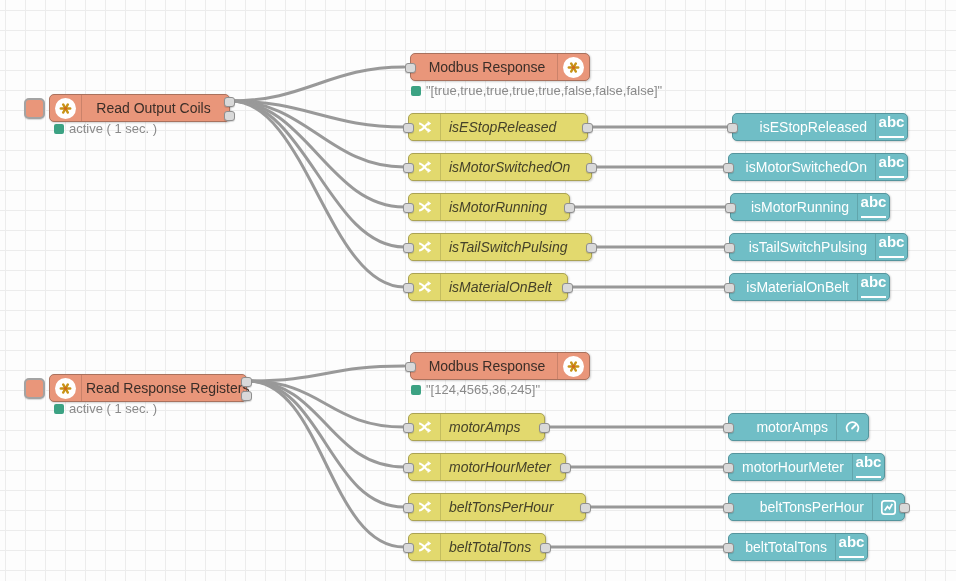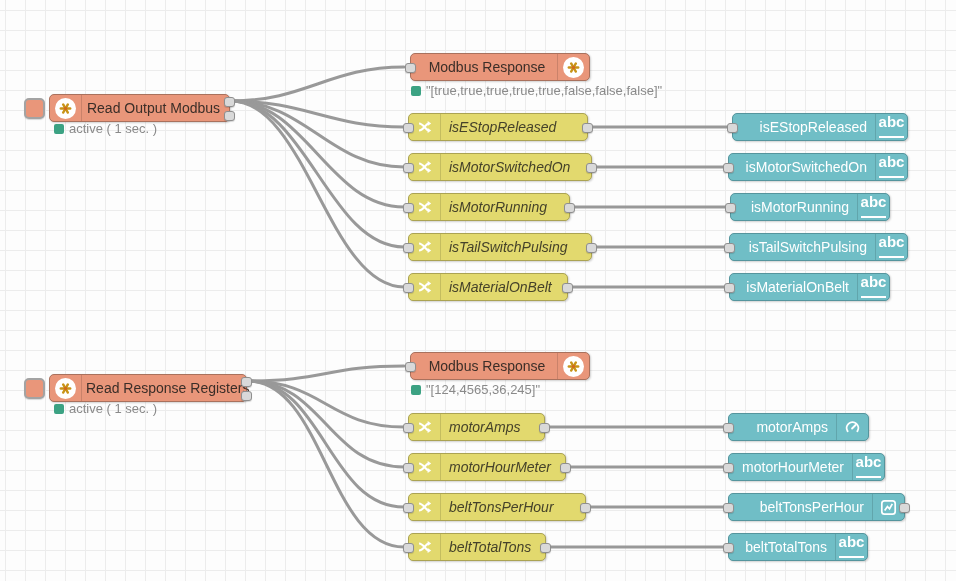--- a/index.html
+++ b/index.html
@@ -101,21 +101,21 @@
               <line x1="8" y1="8" x2="10.5" y2="12.3"></line>
             <line x1="8" y1="8" x2="5.5" y2="12.3"></line>
               <line x1="8" y1="8" x2="3" y2="8"></line>
             <line x1="8" y1="8" x2="5.5" y2="3.7"></line>
               <line x1="8" y1="8" x2="10.5" y2="3.7"></line>
           </g>
           <circle cx="8" cy="8" r="1.8" fill="#D2691E"></circle>
         </svg>
       </span>
     </span>
-    <span class="lbl">Read Output Modbus</span>
+    <span class="lbl">Read Output Coils</span>
     <span class="port po1"></span>
     <span class="port po2"></span>
   </div>
   <div class="status" style="left:54px;top:121px">
     <span class="sdot"></span>
     <span>active ( 1 sec. )</span>
   </div>
 
   <div class="node salmon resp" style="left:410px;top:53px;width:180px">
     <span class="lbl">Modbus Response</span>

